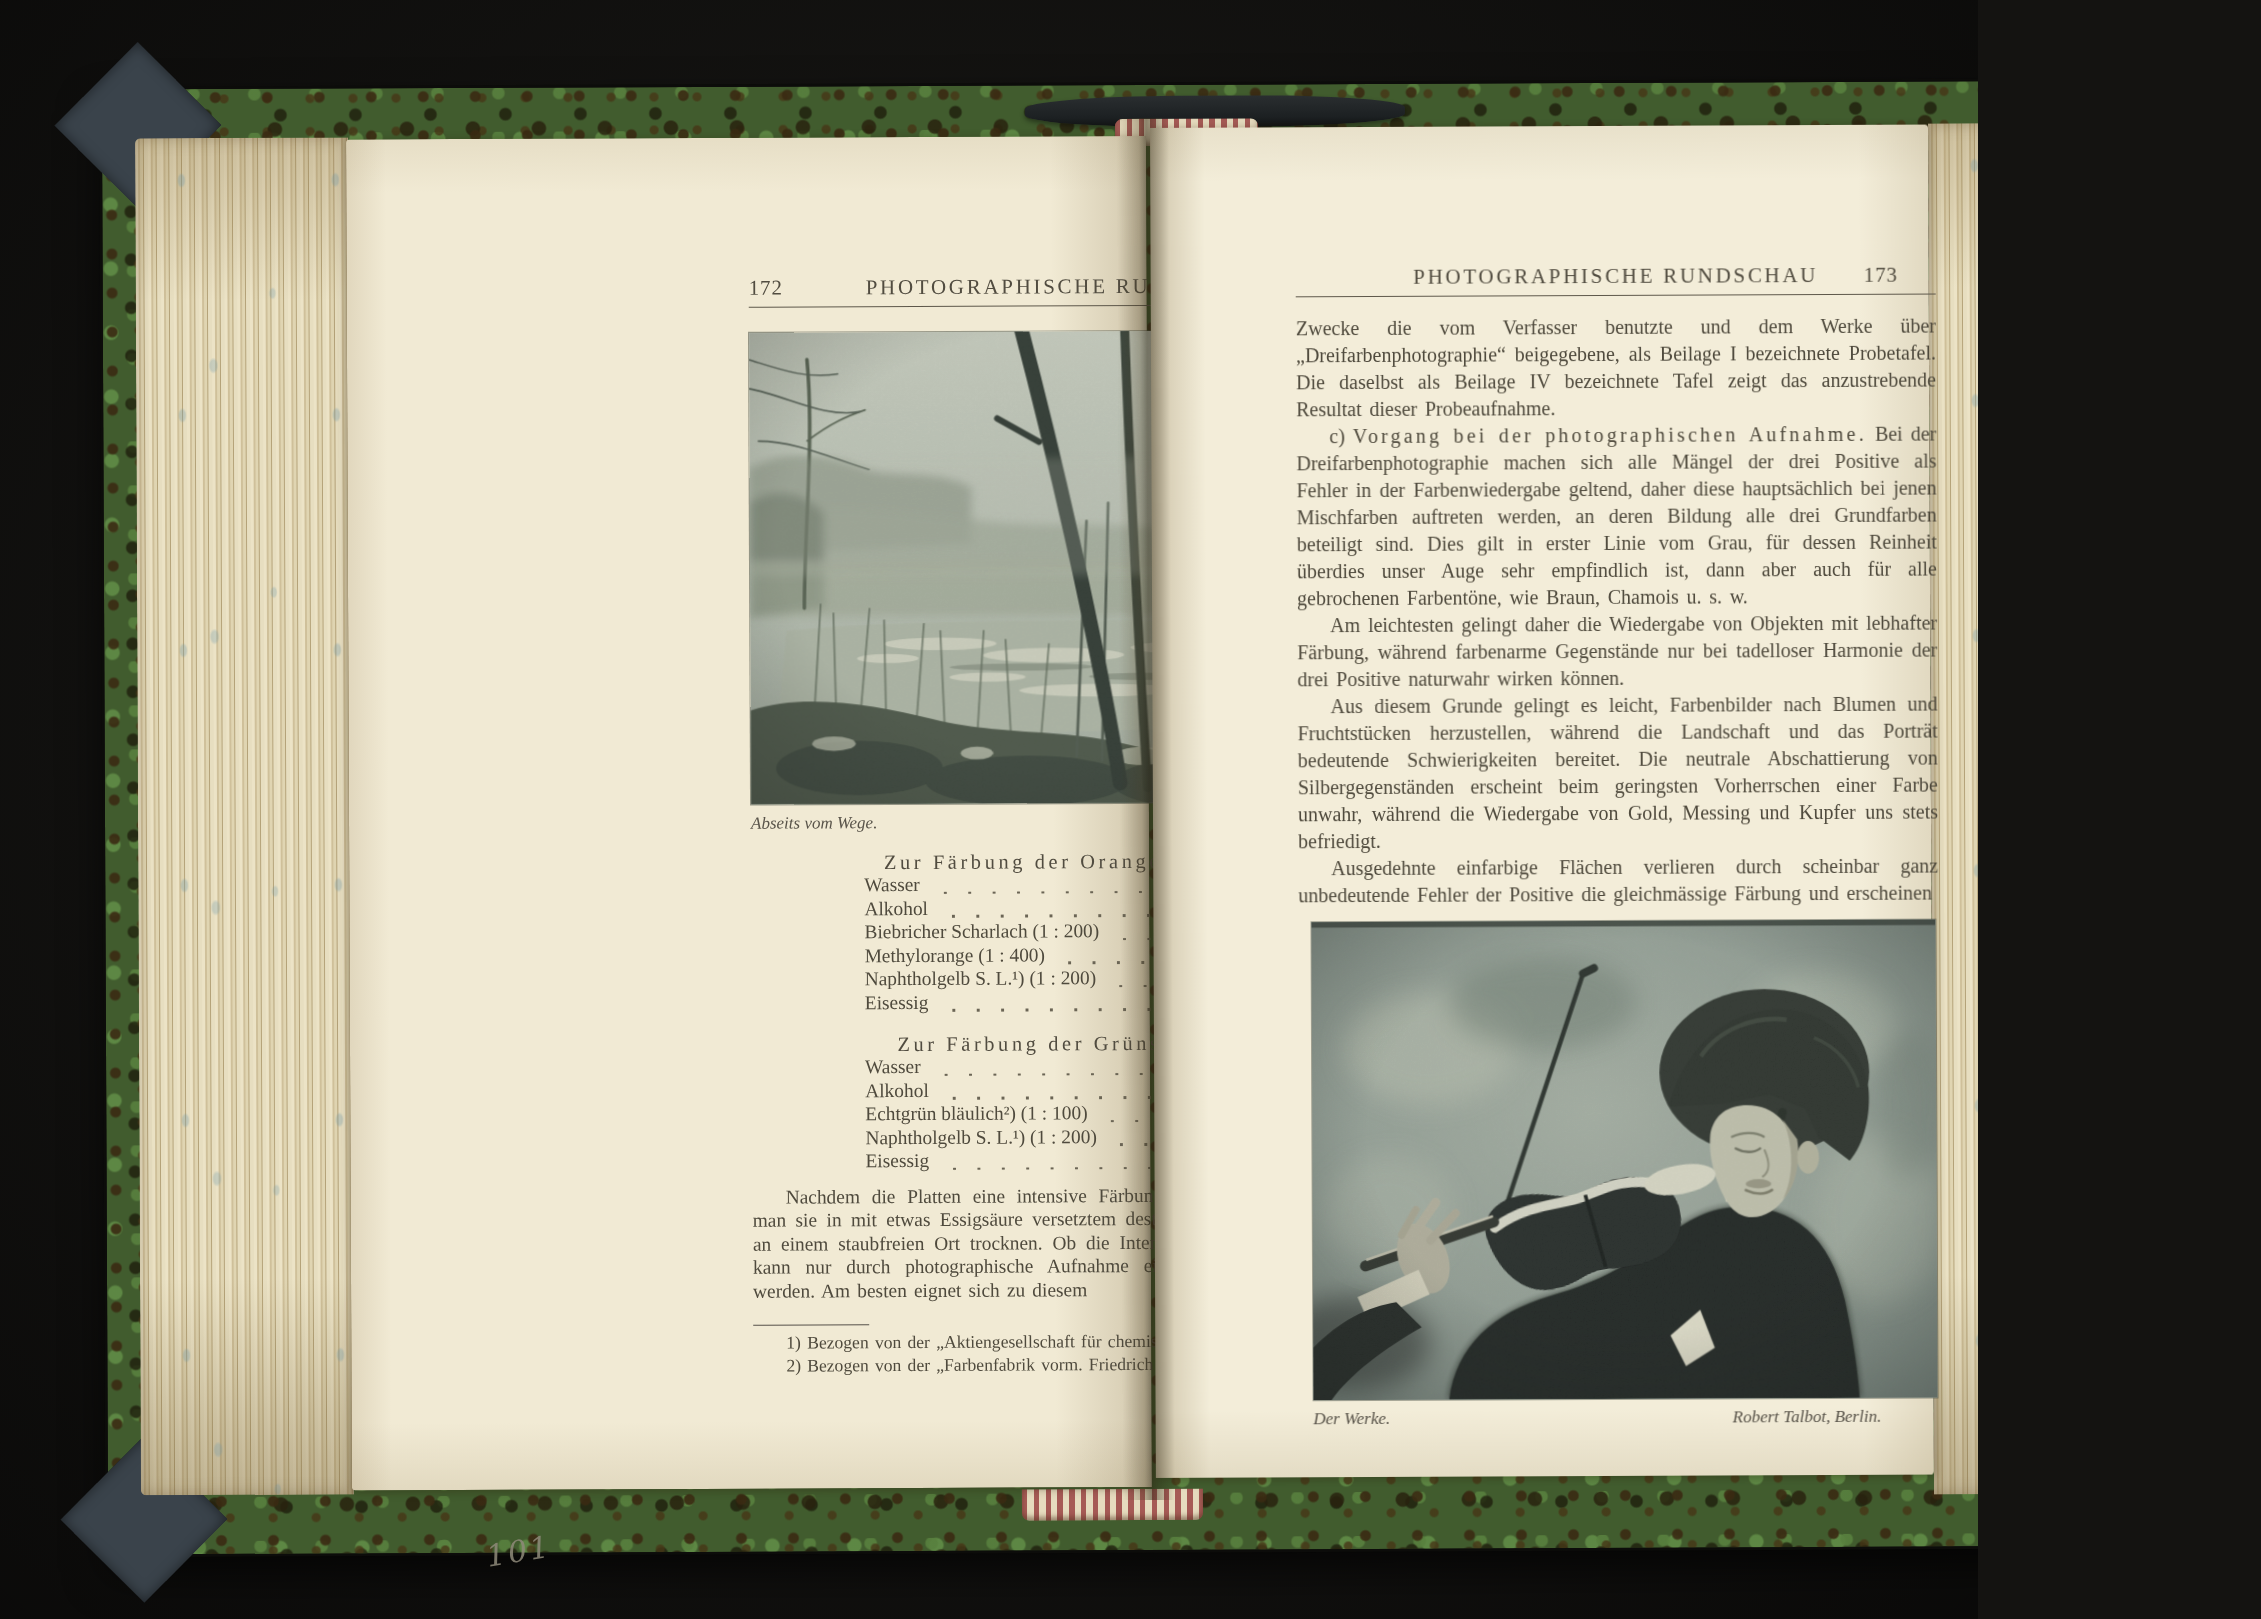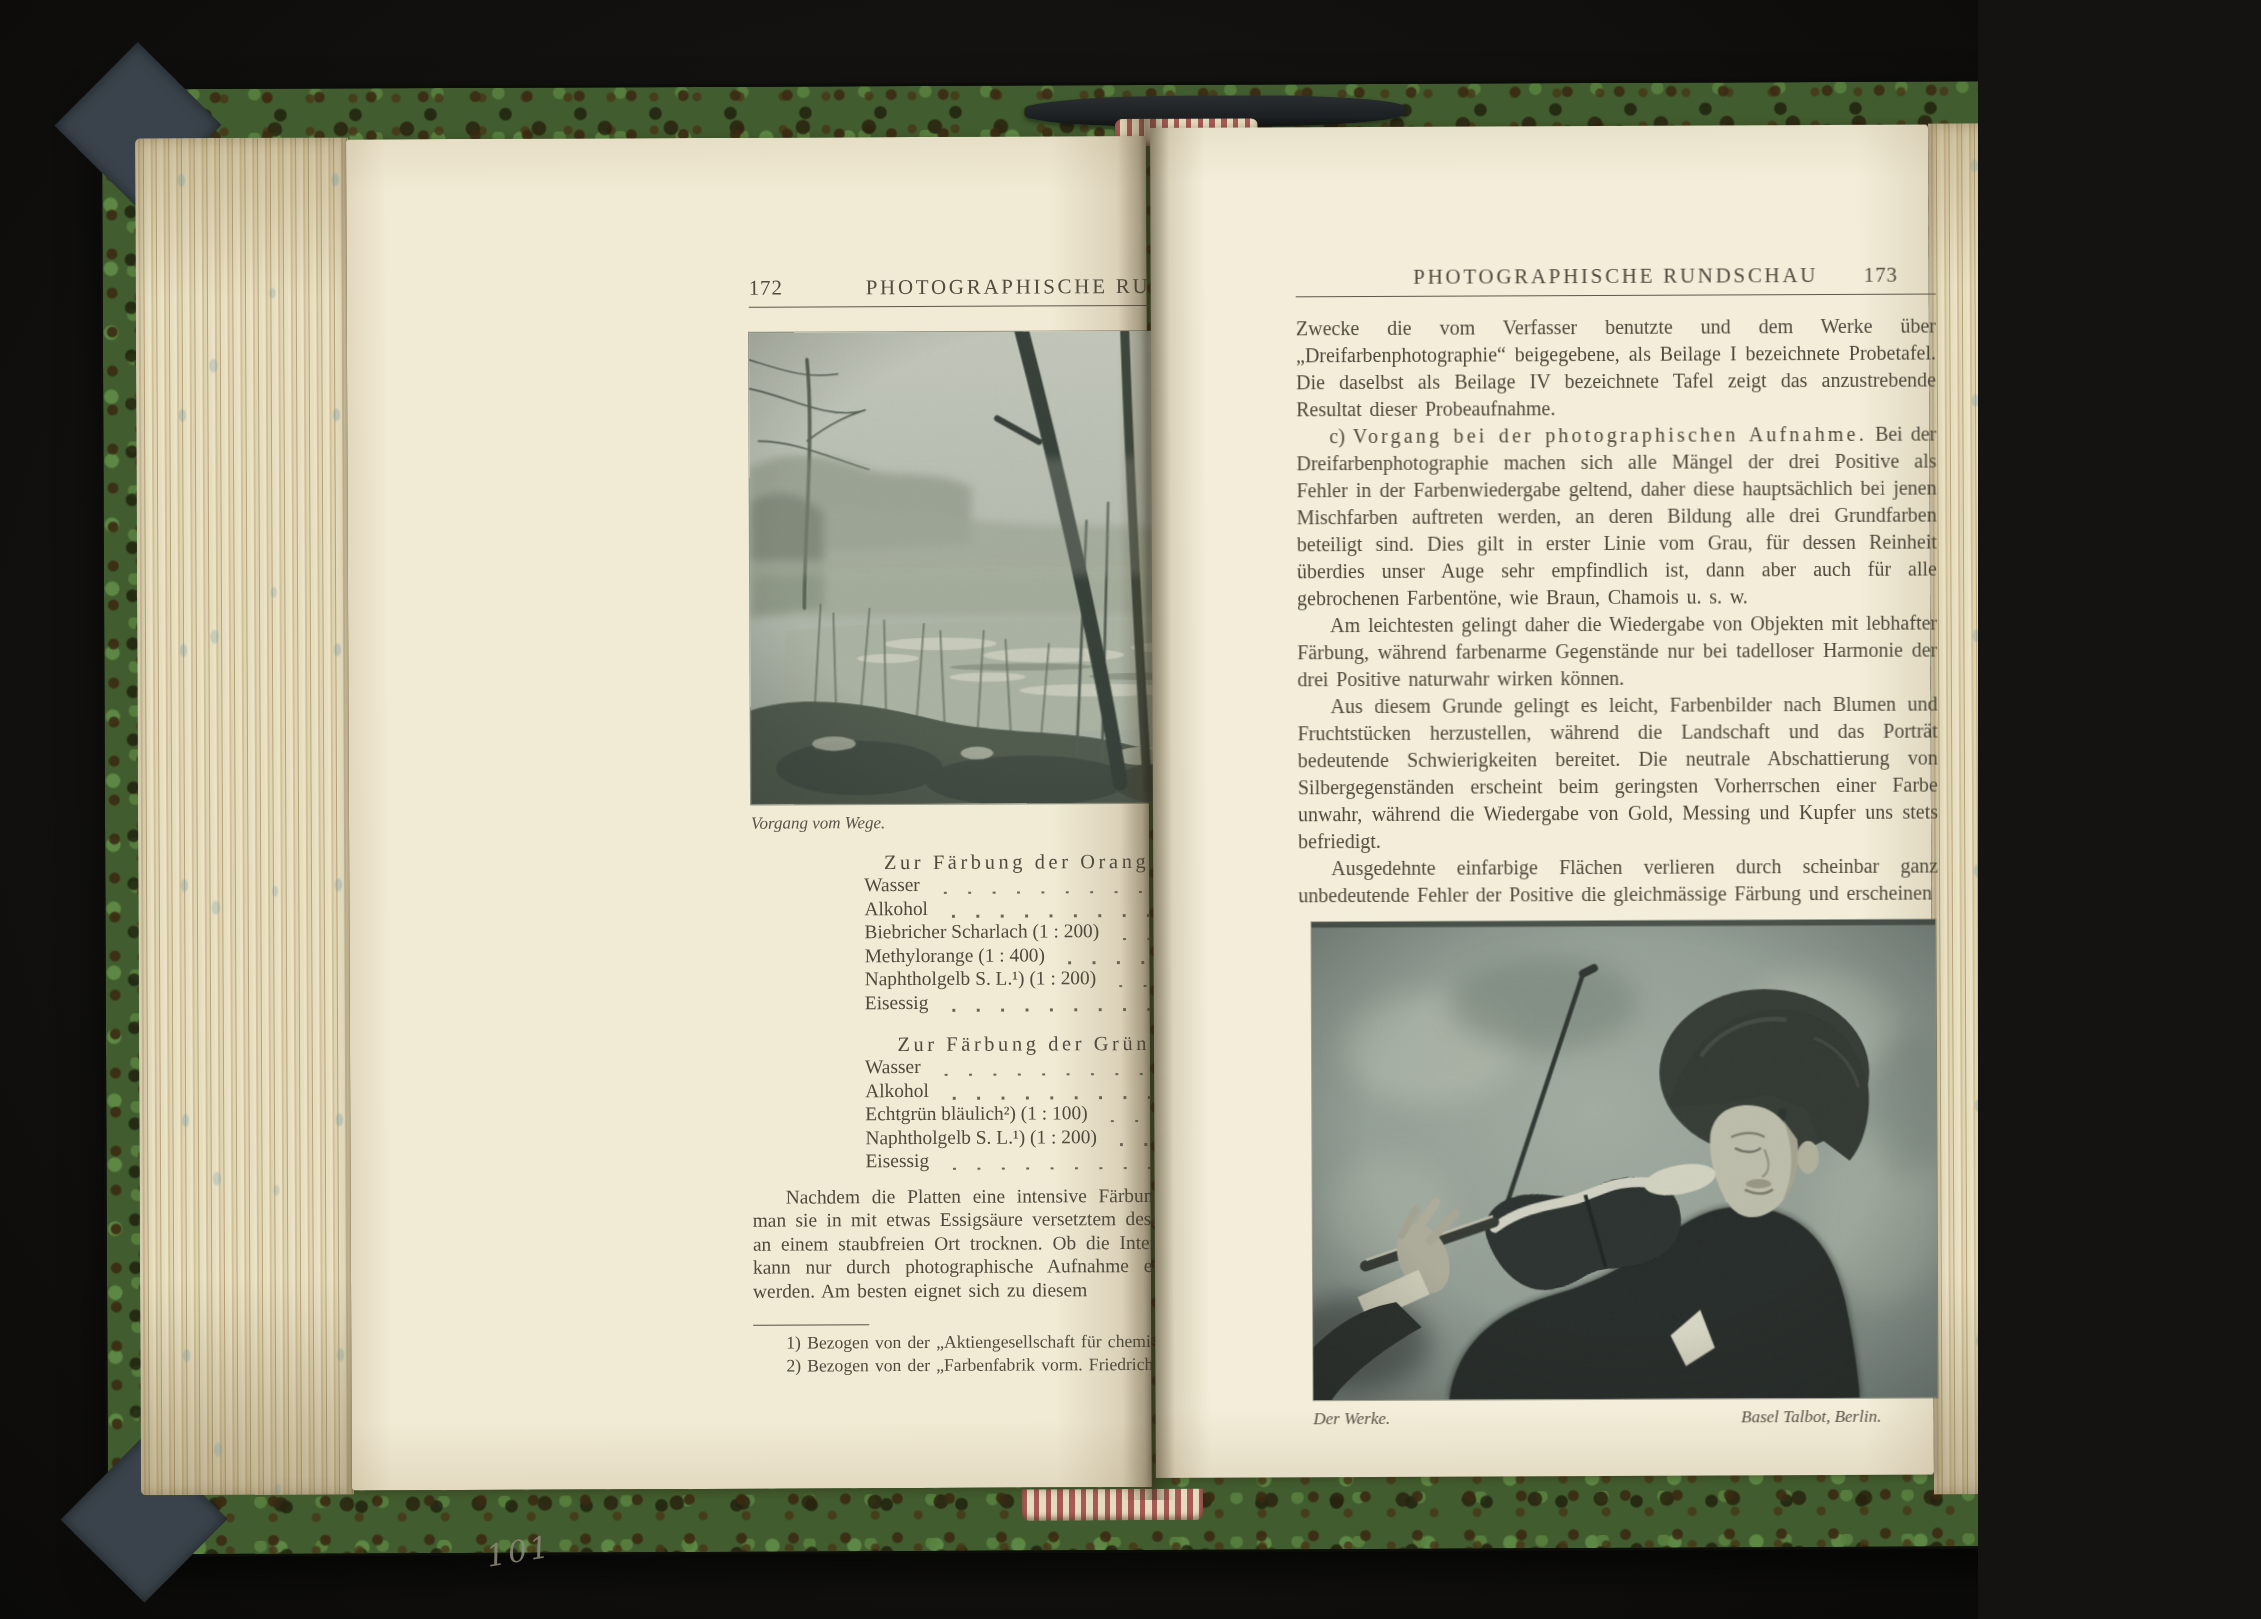--- a/index.html
+++ b/index.html
@@ -199,21 +199,21 @@
               <path d="M500,512 C506,340 521,100 540,-6" stroke="#38423a" stroke-width="9"></path>
               <path d="M600,470 C610,300 618,100 626,-6" stroke="#242e28" stroke-width="18"></path>
               <path d="M646,480 C652,300 660,80 666,-6" stroke="#202924" stroke-width="24"></path>
             </g>
             <rect x="0" y="140" width="676" height="130" fill="#c4cab9" opacity="0.22" filter="url(#soft)"></rect>
             <rect width="676" height="522" filter="url(#grain)" opacity="0.15"></rect>
             <rect width="676" height="522" fill="url(#vigG)"></rect>
           </svg>
         </div>
         <div class="caption-row cl2">
-          <span>Vorgang vom Wege.</span>
+          <span>Abseits vom Wege.</span>
           <span class="cap-right">Hausding, Berlin.</span>
         </div>
 
         <div class="recipe-heading">Zur Färbung der Orangescheibe:</div>
         <div class="recipe">
           <div class="recipe-row">
             <span class="label">Wasser</span>
               <span class="leader"></span>
             <span class="val">
                 <span class="vnum">100</span>
@@ -409,21 +409,21 @@
               <rect x="52" y="398" width="74" height="30" fill="#ddd9c4" transform="rotate(-24 89 413)"></rect>
               <path d="M0,470 C30,440 60,425 92,420 L120,448 C80,470 40,500 20,528 L0,528 Z" fill="#202522"></path>
             </g>
             <rect width="690" height="528" filter="url(#grain2)" opacity="0.14"></rect>
             <rect width="690" height="528" fill="url(#vigG2)"></rect>
             <rect x="0" y="0" width="690" height="6" fill="#39413b" opacity="0.8"></rect>
           </svg>
         </div>
         <div class="caption-row cr2">
           <span>Der Werke.</span>
-          <span class="cap-right inset">Basel Talbot, Berlin.</span>
+          <span class="cap-right inset">Robert Talbot, Berlin.</span>
         </div>
       </div>
     </div>
 
     <div class="gutter"></div>
     <div class="pencil p1">101</div>
     <div class="pencil p2">102</div>
   </div>
 </div>
 

